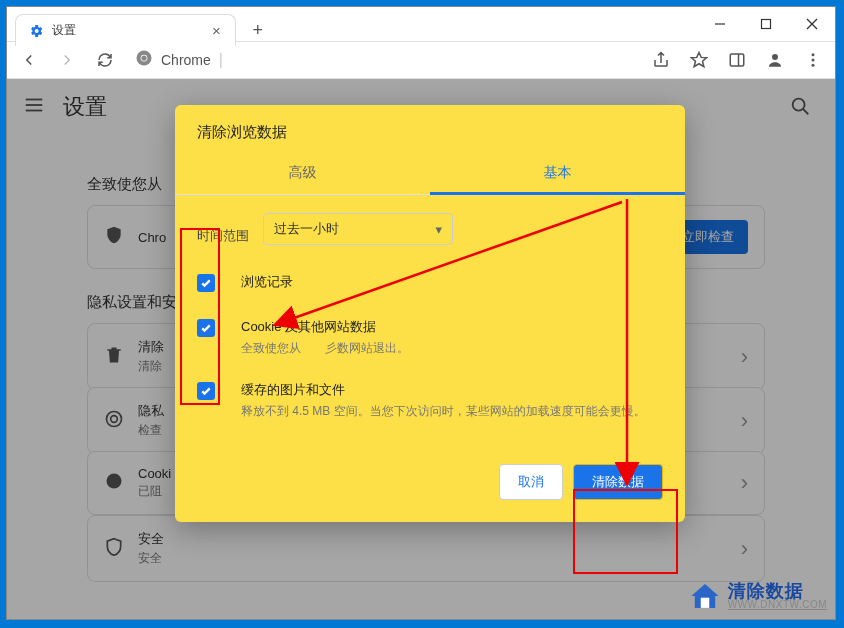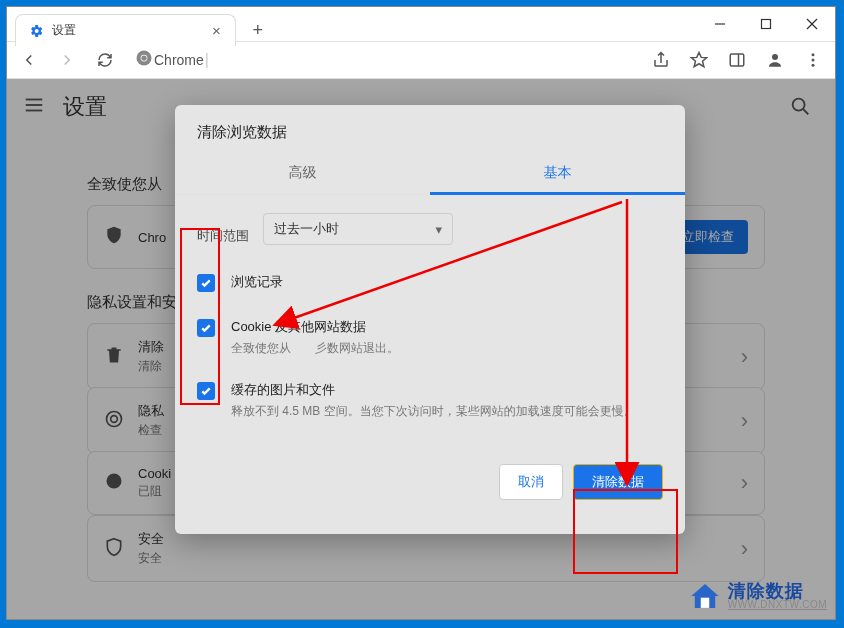--- a/index.html
+++ b/index.html
@@ -12,58 +12,58 @@
 .tabstrip { position: absolute; left: 8px; top: 6px; display: flex; align-items: center; height: 34px; }
 .tab { display: flex; align-items: center; gap: 8px; background: #fff; border-radius: 8px 8px 0 0; padding: 0 12px; height: 32px; border: 1px solid #ddd; border-bottom: none; }
 .tab .favicon { width: 16px; height: 16px; }
 .tab .favicon svg { width: 16px; height: 16px; }
 .tab .title { font-size: 12px; color: #333; min-width: 150px; }
 .tab .close { color: #666; font-size: 15px; padding: 0 2px; }
 .newtab { width: 28px; height: 28px; display: flex; align-items: center; justify-content: center; color: #555; font-size: 18px; margin-left: 8px; }
 .addrbar { height: 38px; border-top: 1px solid #e0e0e0; border-bottom: 1px solid #e0e0e0; display: flex; align-items: center; padding: 0 8px; gap: 10px; background: #fff; }
 .iconbtn { width: 28px; height: 28px; display: flex; align-items: center; justify-content: center; color: #555; border-radius: 50%; }
 .iconbtn svg { width: 18px; height: 18px; }
-.addr { flex: 1; display: flex; align-items: center; gap: 1px; height: 30px; padding: 0 6px; }
+.addr { flex: 1; display: flex; align-items: center; gap: 8px; height: 30px; padding: 0 6px; }
 .addr .lock svg { width: 18px; height: 18px; color: #666; }
 .addr .host { font-size: 14px; color: #555; }
 .addr .sep { color: #ccc; }
 .addr .url { font-size: 14px; color: #555; }
 .content { position: relative; height: calc(100% - 72px); background: #fff; }
 .dim { position: absolute; inset: 0; background: rgba(0,0,0,0.35); }
 .settings-header { position: absolute; left: 0; right: 0; top: 0; height: 56px; display: flex; align-items: center; padding: 0 16px; gap: 18px; }
 .hamburger svg { width: 22px; height: 22px; color: #555; }
 .settings-title { font-size: 22px; color: #333; }
 .search-icon { position: absolute; right: 24px; top: 16px; }
 .search-icon svg { width: 22px; height: 22px; color: #555; }
 .section-title { position: absolute; left: 80px; font-size: 15px; color: #333; }
 .card { position: absolute; left: 80px; right: 70px; background: #fff; border: 1px solid #e0e0e0; border-radius: 8px; padding: 14px 16px; display: flex; align-items: center; gap: 14px; }
 .card .ci svg { width: 20px; height: 20px; color: #555; }
 .card .ct { display: flex; flex-direction: column; gap: 2px; flex: 1; }
 .card .ct .t1 { font-size: 13px; color: #333; }
 .card .ct .t2 { font-size: 12px; color: #777; }
 .card .chev { color: #999; font-size: 22px; }
 .bluebtn { background: #1a73e8; color: #fff; border-radius: 4px; padding: 8px 14px; font-size: 13px; }
 
-.dialog { position: absolute; left: 168px; top: 26px; width: 510px; background: #e5e5e5; border-radius: 6px; box-shadow: 0 8px 30px rgba(0,0,0,0.3); z-index: 10; }
+.dialog { position: absolute; left: 168px; top: 26px; width: 510px; background: #fde047; border-radius: 6px; box-shadow: 0 8px 30px rgba(0,0,0,0.3); z-index: 10; }
 .dlg-title { padding: 18px 22px 10px; font-size: 15px; color: #222; }
 .dlg-tabs { display: flex; border-bottom: 1px solid #e0e0e0; }
 .dlg-tab { flex: 1; text-align: center; padding: 12px 0; font-size: 14px; color: #666; position: relative; }
 .dlg-tab.active { color: #1a73e8; }
 .dlg-tab.active::after { content: ""; position: absolute; left: 0; right: 0; bottom: -1px; height: 3px; background: #1a73e8; }
 .dlg-body { padding: 18px 22px 12px; }
 .timerow { display: flex; align-items: flex-end; gap: 14px; margin-bottom: 18px; }
 .timerow label { font-size: 13px; color: #444; }
 .select { display: flex; align-items: center; justify-content: space-between; border: 1px solid #ccc; border-radius: 4px; padding: 6px 10px; font-size: 13px; color: #333; min-width: 190px; }
 .select .caret { color: #666; }
-.check-item { display: flex; gap: 16px; padding: 10px 0 14px; }
+.check-item { display: flex; gap: 26px; padding: 10px 0 14px; }
 .cb { width: 18px; height: 18px; border-radius: 3px; background: #1a73e8; display: flex; align-items: center; justify-content: center; flex-shrink: 0; margin-top: 1px; }
 .cb svg { width: 12px; height: 12px; stroke: #fff; stroke-width: 3; fill: none; }
 .ci-text .h { font-size: 13px; color: #222; margin-bottom: 3px; }
 .ci-text .d { font-size: 12px; color: #777; line-height: 1.5; }
-.dlg-foot { display: flex; justify-content: flex-end; gap: 10px; padding: 18px 22px 34px; }
+.dlg-foot { display: flex; justify-content: flex-end; gap: 10px; padding: 18px 22px 22px; }
 .btn { padding: 8px 18px; font-size: 13px; border-radius: 4px; cursor: pointer; }
 .btn.cancel { background: #fff; color: #1a73e8; border: 1px solid #ccc; }
 .btn.primary { background: #1a73e8; color: #fff; border: 1px solid #eab308; }
 
 .redbox { position: absolute; border: 2px solid #e00; z-index: 20; pointer-events: none; }
 .arrow { position: absolute; z-index: 20; pointer-events: none; }
 .watermark { position: absolute; right: 8px; bottom: 6px; display: flex; align-items: center; gap: 6px; z-index: 30; }
 .watermark .logo { width: 34px; height: 34px; }
 .watermark .txt { display: flex; flex-direction: column; line-height: 1; }
 .watermark .big { font-size: 18px; font-weight: bold; color: #1a4aa0; letter-spacing: 1px; }

